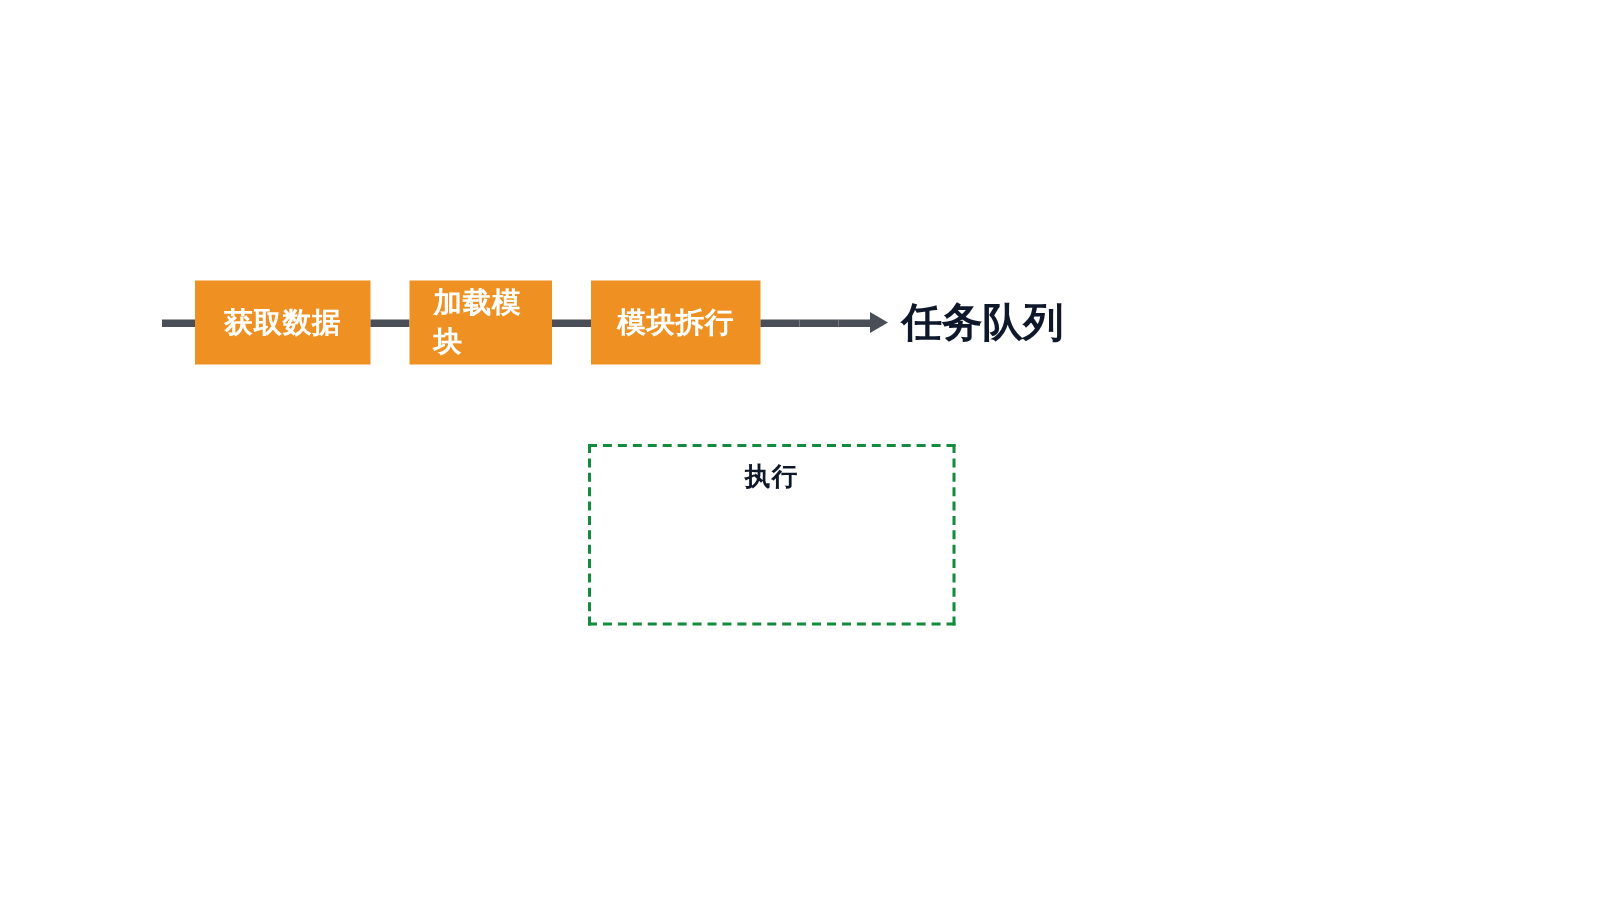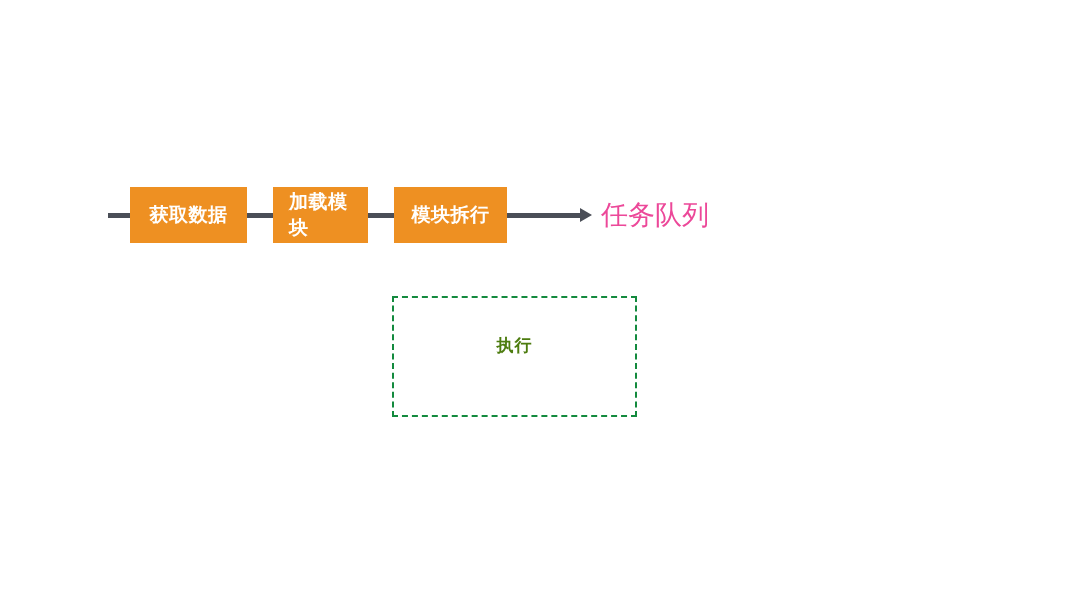--- a/index.html
+++ b/index.html
@@ -77,22 +77,22 @@
     width: 0;
     height: 0;
     border-top: 7px solid transparent;
     border-bottom: 7px solid transparent;
     border-left: 12px solid #4a4e57;
     margin-left: -1px;
   }
 
   .terminal-label {
     font-size: 27px;
-    font-weight: normal;
-    color: #ec4899;
+    font-weight: bold;
+    color: #0f172a;
     margin-left: 9px;
     white-space: nowrap;
     flex: none;
     line-height: 1;
   }
 
   
   .dashed-group {
     position: absolute;
     left: 392px;
@@ -103,23 +103,22 @@
     box-sizing: border-box;
   }
   .dashed-caption {
     position: absolute;
     left: 0;
     right: 0;
     top: 8px;
     text-align: center;
     font-size: 17px;
     font-weight: bold;
-    color: #4d7c0f;
+    color: #0f172a;
     letter-spacing: 1px;
-    margin-top: 28px;
   }
 </style>
 </head>
 <body>
 
 <div id="canvas">
 
   <div class="pipeline">
 
     <div class="connector lead"></div>

